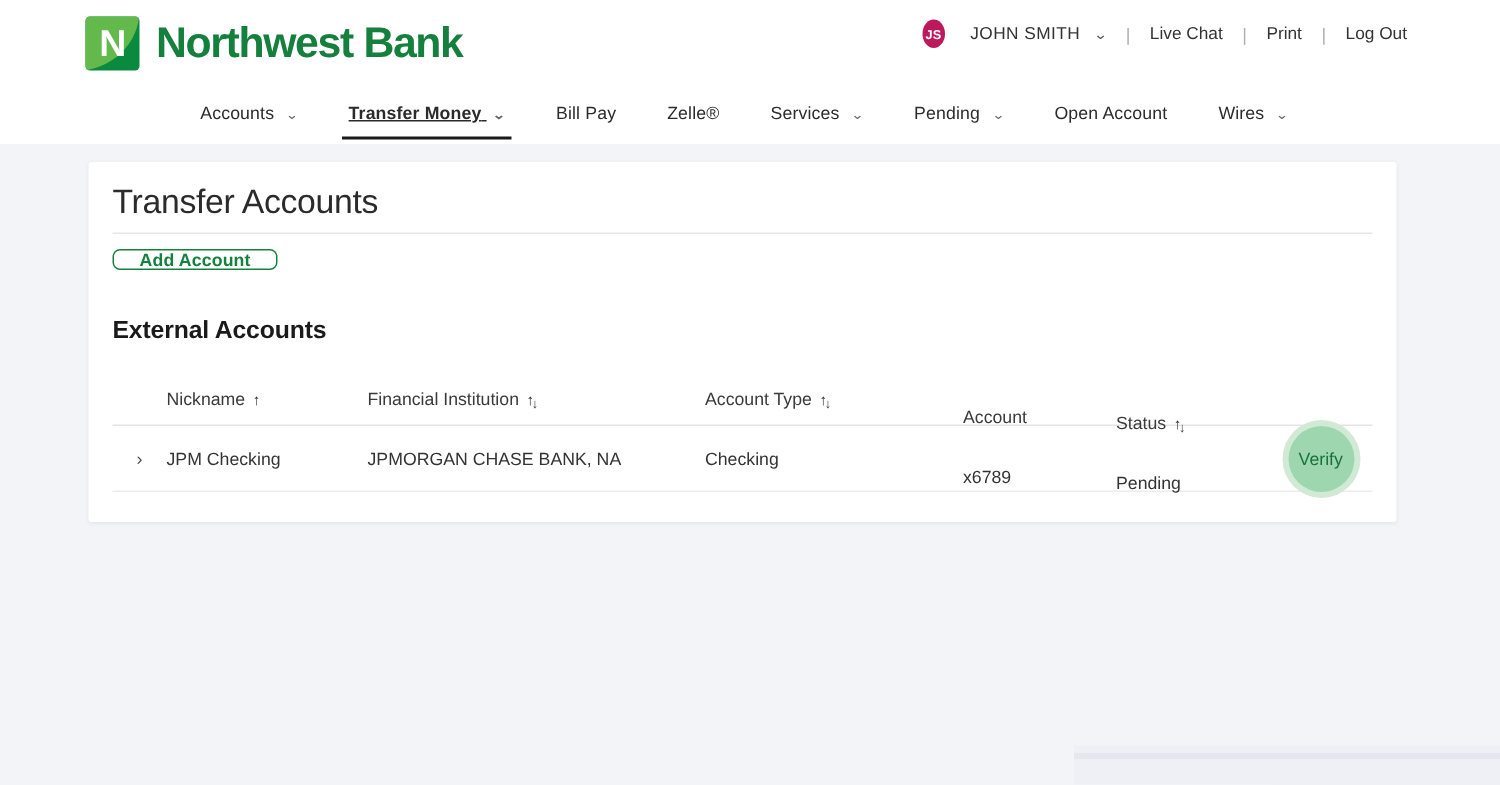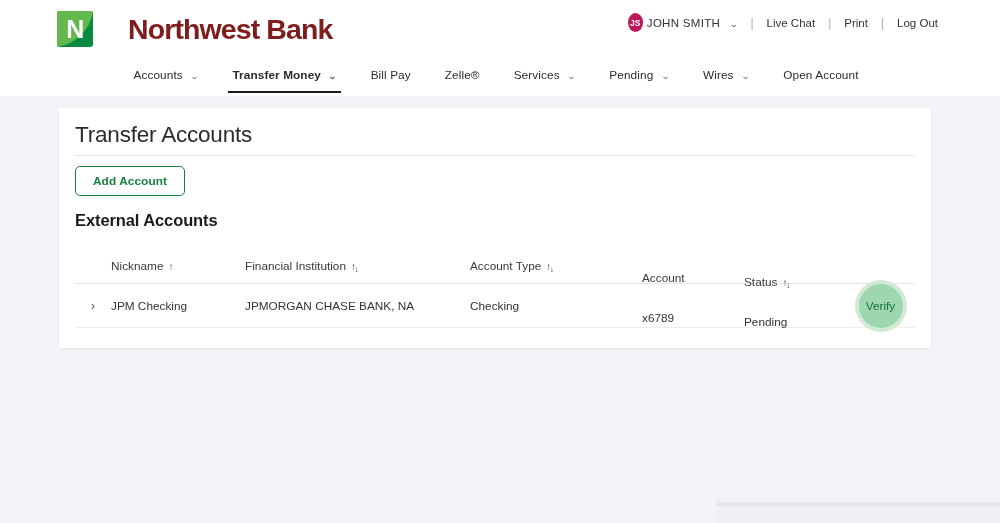--- a/index.html
+++ b/index.html
@@ -65,23 +65,22 @@
     font-size: 25px;
     line-height: 1;
     letter-spacing: -0.5px;
     font-family: "Liberation Sans", sans-serif;
   }
 
   .brand-text {
     font-size: 28.5px;
     font-weight: 700;
     letter-spacing: -0.9px;
-    color: #7f1d1d;
+    color: #15803d;
     white-space: nowrap;
-    margin-left: 24px;
   }
 
   
   .util {
     position: absolute;
     right: 62px;
     top: 13px;
     display: flex;
     align-items: center;
     font-size: 11.5px;
@@ -92,21 +91,21 @@
     width: 15px; height: 19px;
     border-radius: 50%;
     background: #be185d;
     color: #fff;
     font-size: 8.5px;
     font-weight: 700;
     display: flex;
     align-items: center;
     justify-content: center;
     letter-spacing: 0.2px;
-    margin-right: 4px;
+    margin-right: 17px;
     flex: none;
   }
   .user-name {
     letter-spacing: 0.3px;
     font-size: 11.5px;
     color: #333;
   }
   .caret {
     display: inline-block;
     margin-left: 6px;
@@ -139,21 +138,21 @@
   }
   .nav-item {
     position: relative;
     font-size: 11.8px;
     color: #2b2b2b;
     padding: 6px 15px 11px 15px;
     white-space: nowrap;
     letter-spacing: 0.1px;
   }
   .nav-item .caret { font-size: 8.5px; margin-left: 5px; color: #666; }
-  .nav-item.active { font-weight: 700; }
+  .nav-item.active { font-weight: 700; text-decoration: underline; }
   .nav-item.active::after {
     content: "";
     position: absolute;
     left: 11px; right: 11px;
     bottom: 0;
     height: 2.5px;
     background: #1a1a1a;
   }
 
   
@@ -185,21 +184,21 @@
     right: 16px;
     top: 47px;
     height: 1px;
     background: #e7e7e7;
   }
 
   .add-account-btn {
     position: absolute;
     left: 16px;
     top: 58px;
-    height: 30px;
+    height: 14px;
     padding: 0 17px;
     display: inline-flex;
     align-items: center;
     border: 1.6px solid #16813f;
     border-radius: 5px;
     background: #ffffff;
     color: #16813f;
     font-size: 11.8px;
     font-weight: 700;
     letter-spacing: 0.1px;
@@ -368,25 +367,25 @@
     </div>
     <div class="nav-item">
       <span>Services</span>
       <span class="caret">⌄</span>
     </div>
     <div class="nav-item">
       <span>Pending</span>
       <span class="caret">⌄</span>
     </div>
     <div class="nav-item">
+      <span>Open Account</span>
+    </div>
+    <div class="nav-item">
       <span>Wires</span>
       <span class="caret">⌄</span>
-    </div>
-    <div class="nav-item">
-      <span>Open Account</span>
     </div>
   </nav>
 </div>
 
 <div class="card">
 
   <div class="card-title">Transfer Accounts</div>
   <div class="title-rule"></div>
 
   <button class="add-account-btn">Add Account</button>

